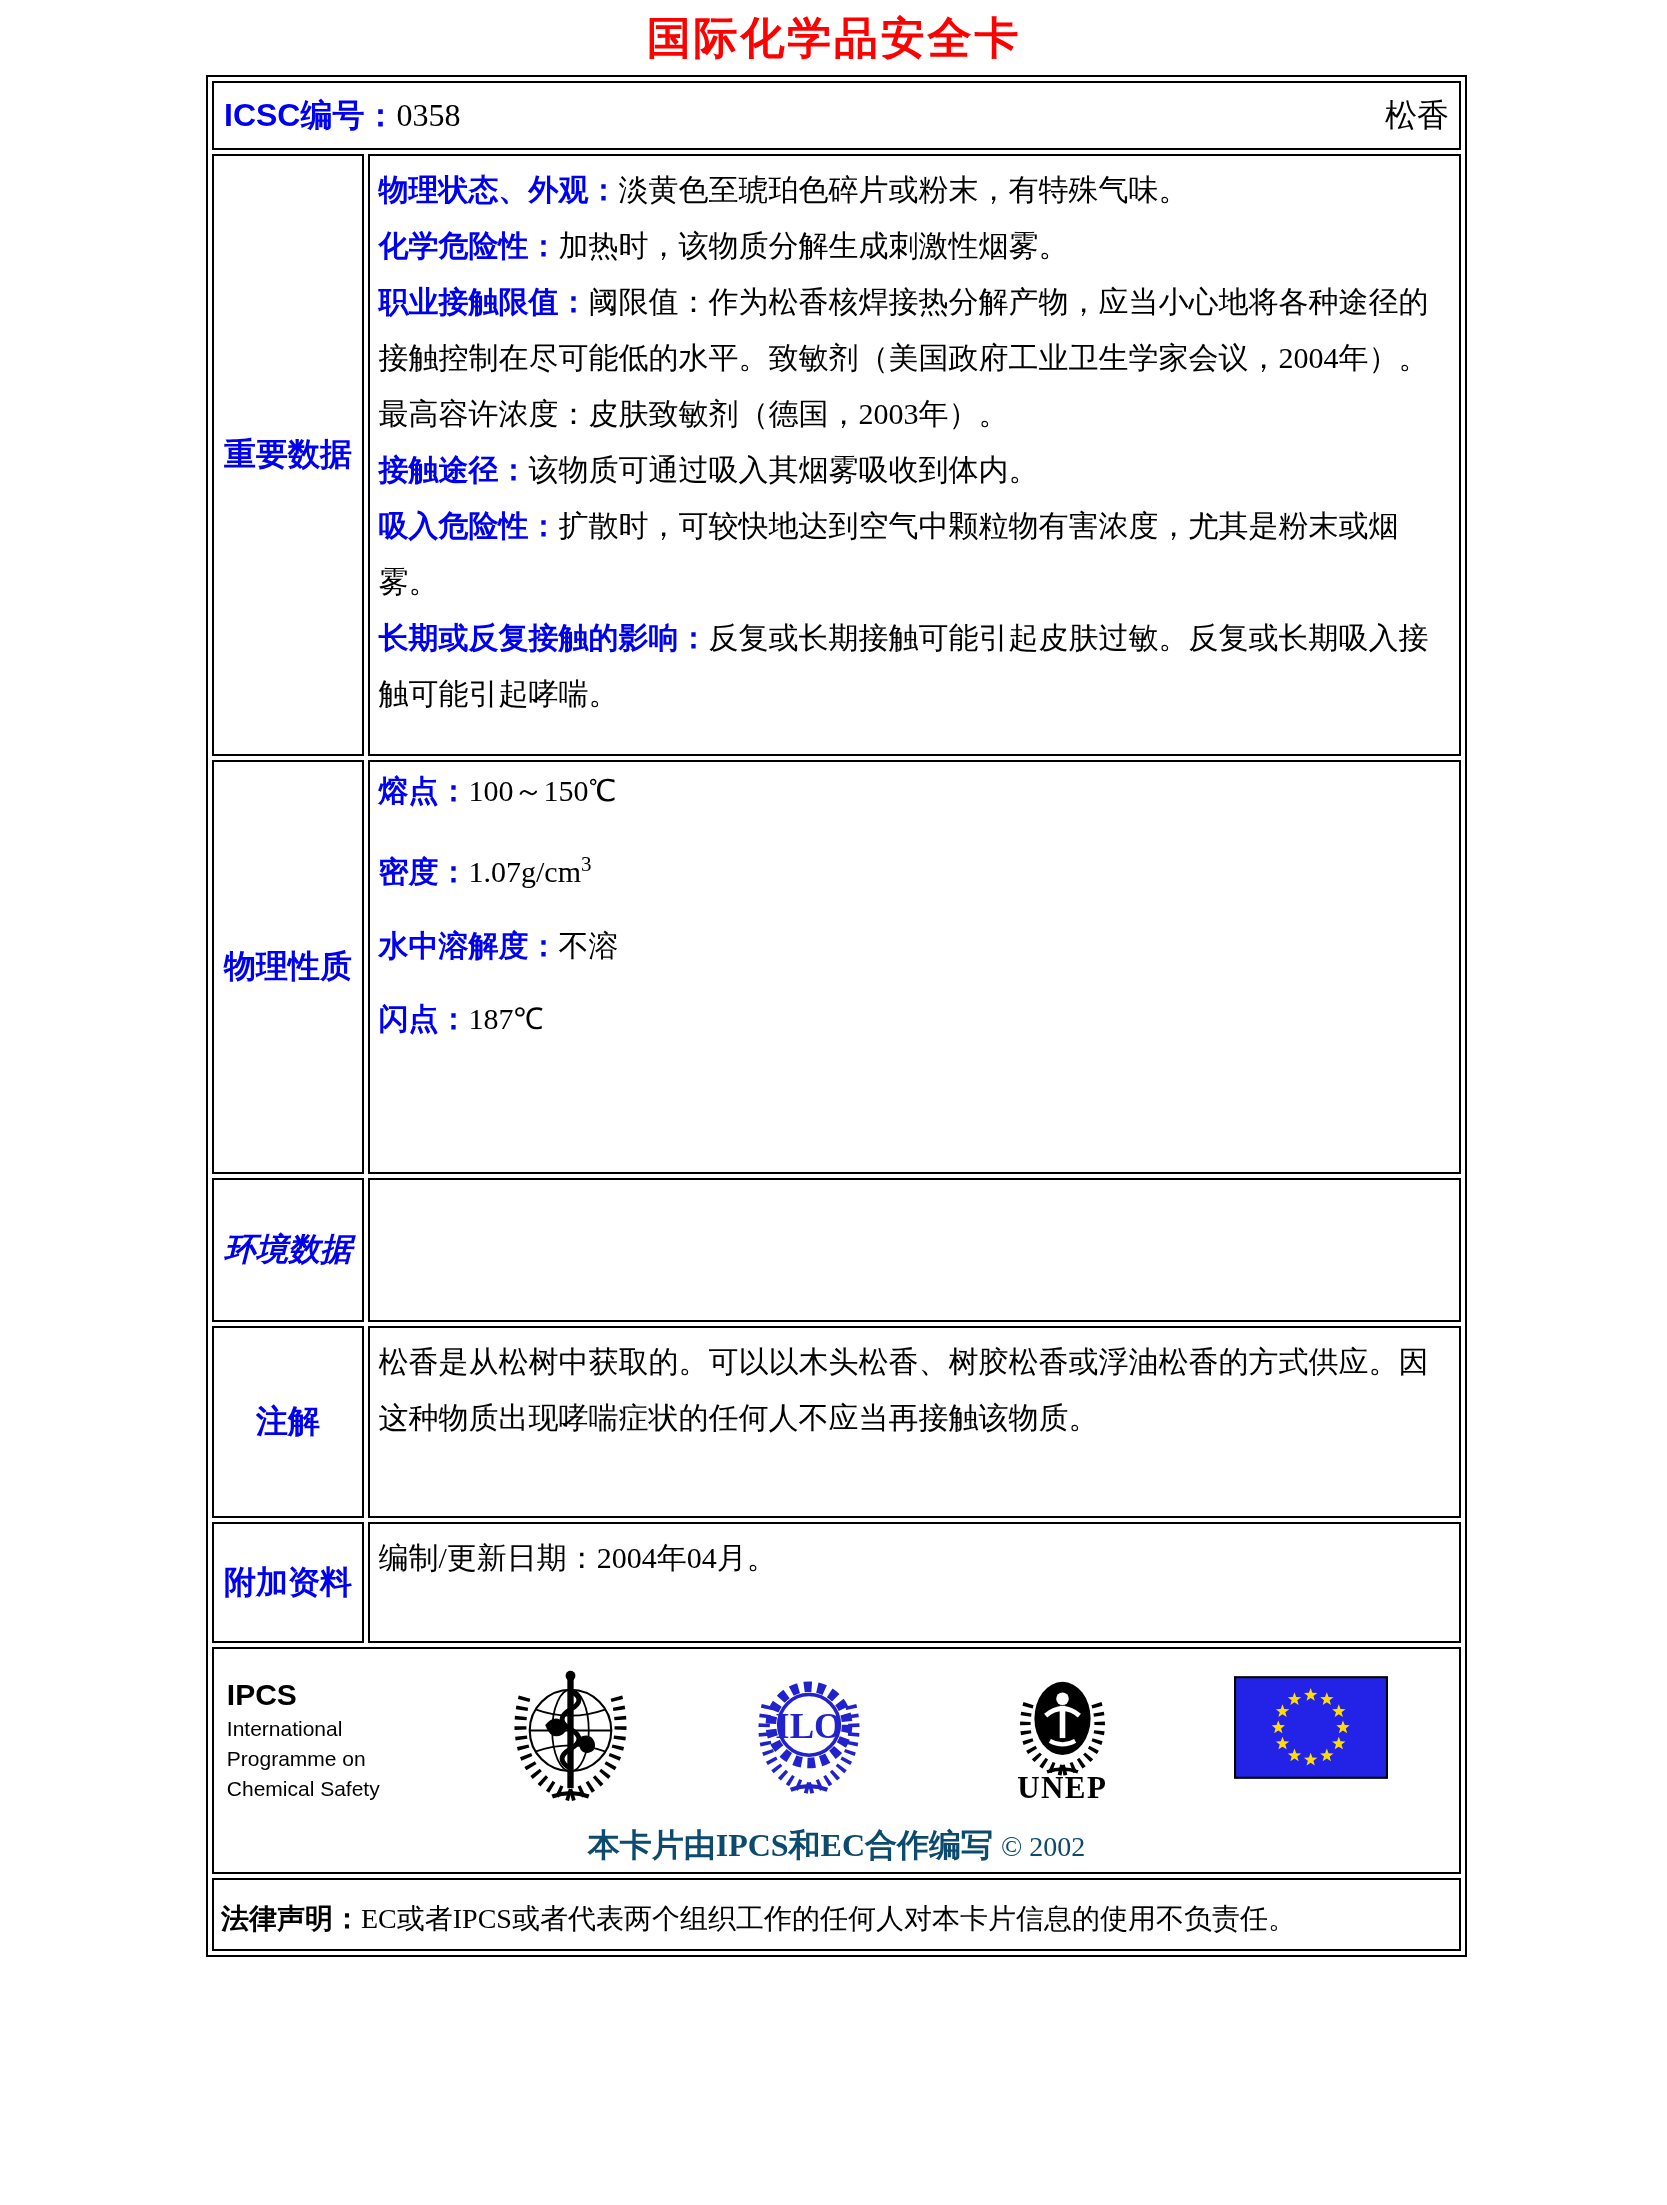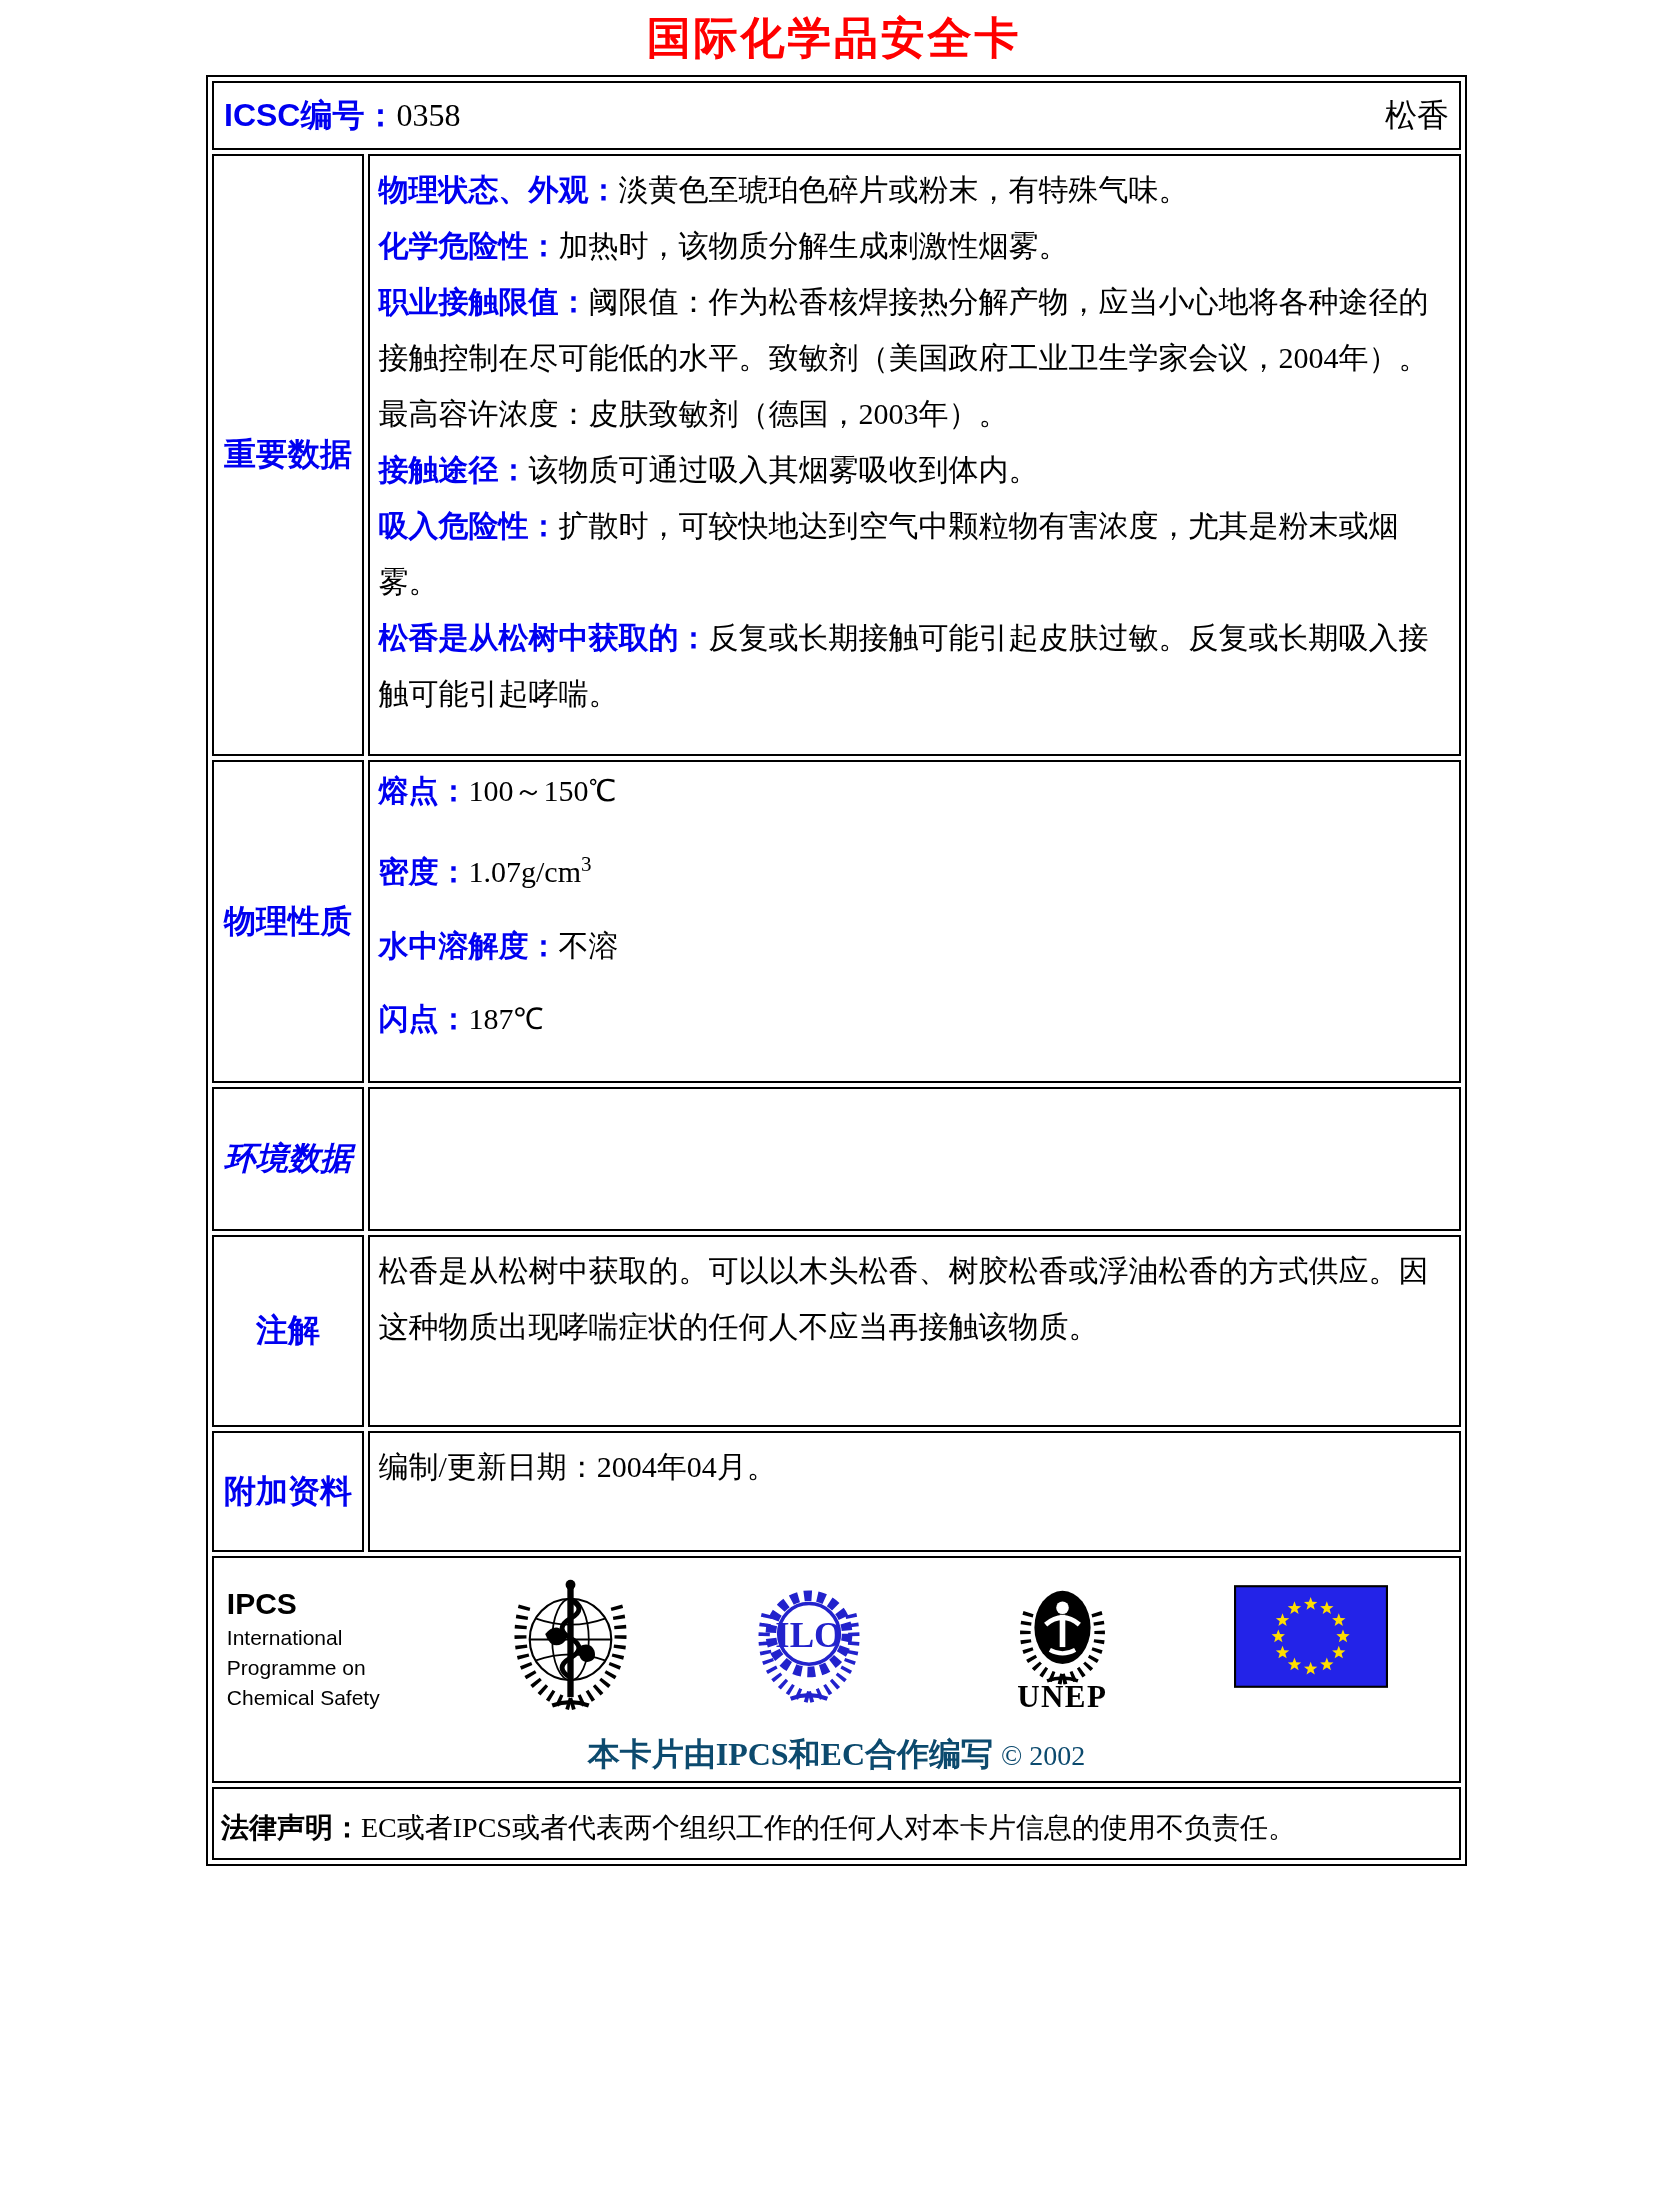--- a/index.html
+++ b/index.html
@@ -112,26 +112,26 @@
   </tr>
 
   <tr>
     <td class="section-label" style="height:602px;">重要数据</td>
     <td class="content-cell">
       <p><span class="field-label">物理状态、外观：</span><span>淡黄色至琥珀色碎片或粉末，有特殊气味。</span></p>
       <p><span class="field-label">化学危险性：</span><span>加热时，该物质分解生成刺激性烟雾。</span></p>
       <p><span class="field-label">职业接触限值：</span><span>阈限值：作为松香核焊接热分解产物，应当小心地将各种途径的接触控制在尽可能低的水平。致敏剂（美国政府工业卫生学家会议，2004年）。最高容许浓度：皮肤致敏剂（德国，2003年）。</span></p>
       <p><span class="field-label">接触途径：</span><span>该物质可通过吸入其烟雾吸收到体内。</span></p>
       <p><span class="field-label">吸入危险性：</span><span>扩散时，可较快地达到空气中颗粒物有害浓度，尤其是粉末或烟雾。</span></p>
-      <p><span class="field-label">松香是从松树中获取的：</span><span>反复或长期接触可能引起皮肤过敏。反复或长期吸入接触可能引起哮喘。</span></p>
-    </td>
-  </tr>
-
-  <tr>
-    <td class="section-label" style="height:323px;margin-top:35px;">物理性质</td>
+      <p><span class="field-label">长期或反复接触的影响：</span><span>反复或长期接触可能引起皮肤过敏。反复或长期吸入接触可能引起哮喘。</span></p>
+    </td>
+  </tr>
+
+  <tr>
+    <td class="section-label" style="height:414px;margin-top:35px;">物理性质</td>
     <td class="content-cell phys-cell">
       <p><span class="field-label">熔点：</span><span>100～150℃</span></p>
       <p><span class="field-label">密度：</span><span>1.07g/cm</span><sup>3</sup></p>
       <p><span class="field-label">水中溶解度：</span><span>不溶</span></p>
       <p><span class="field-label">闪点：</span><span>187℃</span></p>
     </td>
   </tr>
 
   <tr>
     <td class="section-label" style="height:144px;font-style:italic;">环境数据</td>

